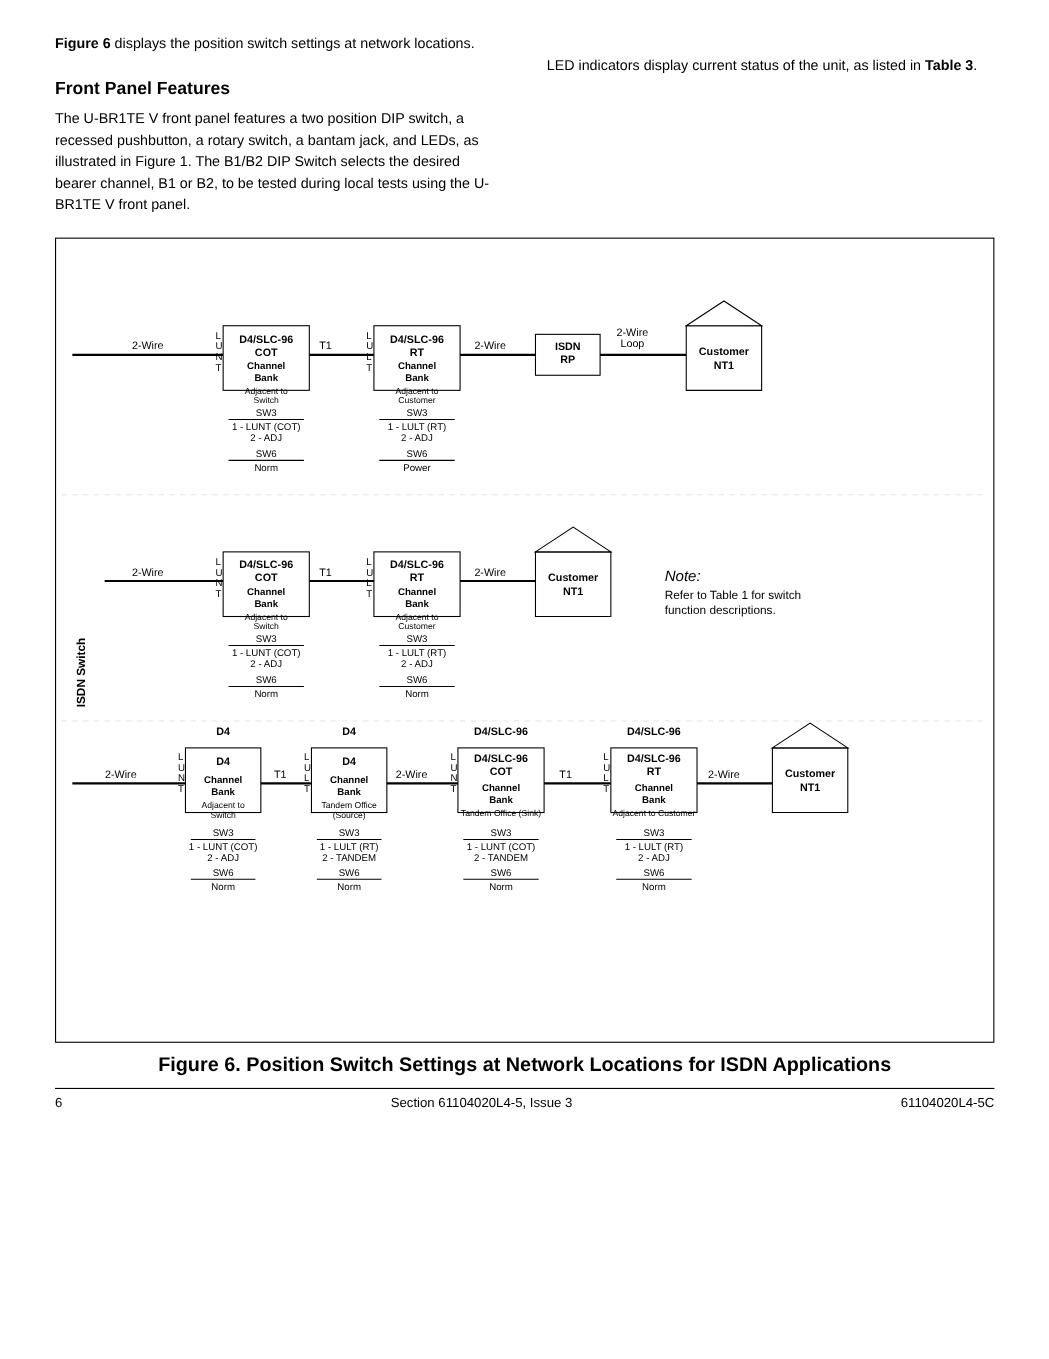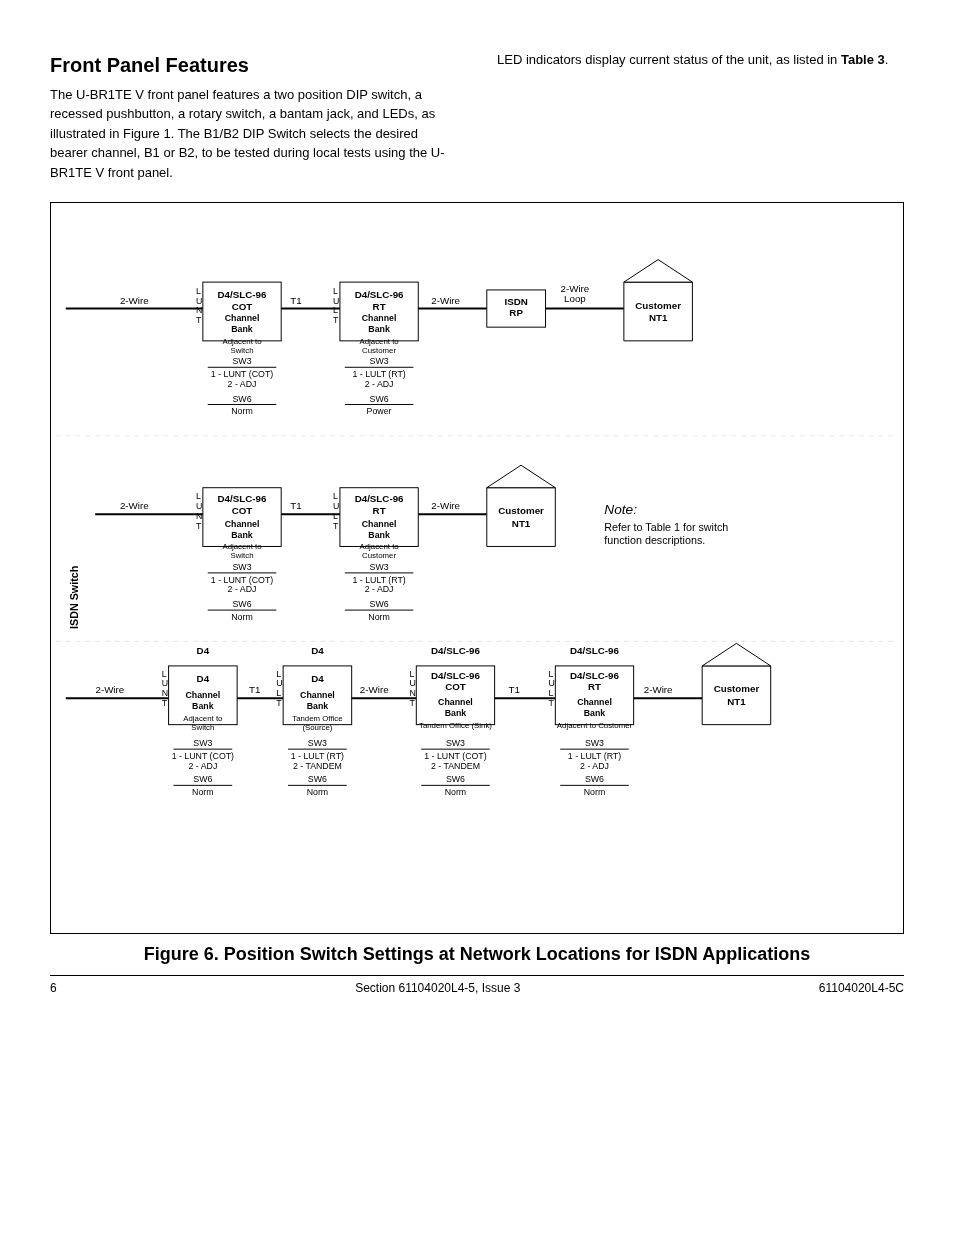--- a/index.html
+++ b/index.html
@@ -24,21 +24,21 @@
     }
 
     .top-left, .top-right {
       flex: 1;
       font-size: 13px;
       line-height: 1.5;
     }
 
     .section-heading {
       font-weight: bold;
-      font-size: 20px;
+      font-size: 16px;
       margin-bottom: 5px;
     }
 
     .figure-caption {
       text-align: center;
       font-weight: bold;
       font-size: 18px;
       margin-top: 10px;
     }
 
@@ -62,20 +62,23 @@
       margin: 10px 0;
     }
   </style>
 </head>
 <body>
 
 <div class="page-content">
 
   <div class="top-text">
     <div class="top-left">
+      <p>
+        <strong>Figure 6</strong> displays the position switch settings at network locations.
+      </p>
       <br>
       <p class="section-heading">Front Panel Features</p>
       <p>The U-BR1TE V front panel features a two position DIP switch, a recessed pushbutton, a rotary switch, a bantam jack, and LEDs, as illustrated in Figure 1. The B1/B2 DIP Switch selects the desired bearer channel, B1 or B2, to be tested during local tests using the U-BR1TE V front panel.</p>
     </div>
     <div class="top-right">
       <br>
       <p>
         LED indicators display current status of the unit, as listed in <strong>Table 3</strong>.
       </p>
     </div>

